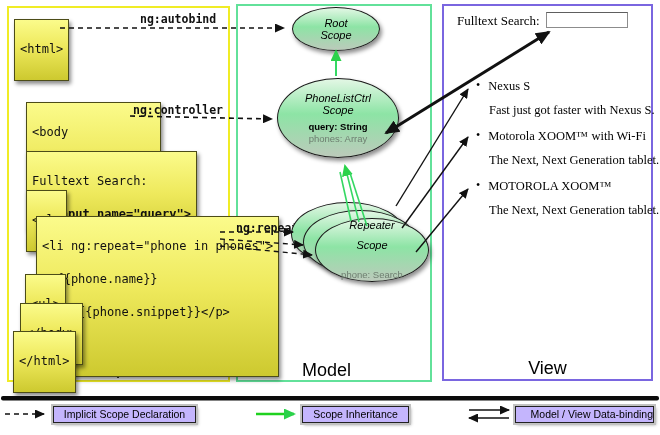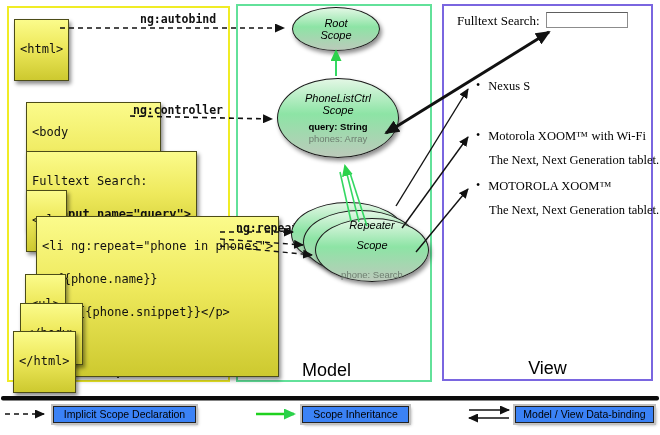--- a/index.html
+++ b/index.html
@@ -79,28 +79,28 @@
   }
   .v-item-title { position:absolute; display:flex; gap:8px; font-size:12.5px; }
   .v-item-title .blt { font-size:12px; line-height:13px; }
   .v-item-desc  { position:absolute; font-size:12.5px; }
   .it1-t { left:476px; top:79px; }  .it1-d { left:489px; top:103px; }
   .it2-t { left:476px; top:129px; } .it2-d { left:489px; top:153px; }
   .it3-t { left:476px; top:179px; } .it3-d { left:489px; top:203px; }
 
   
   .legend-box {
-    position:absolute; height:17px; background:#3b82f6;
+    position:absolute; height:17px; background:#c4b5fd;
     border:1px solid #222;
     box-shadow:0 0 0 2px #c2c2c2, 2px 2px 3px rgba(0,0,0,0.35);
     font-size:10.5px; line-height:15px; text-align:center; color:#000;
   }
   .lg1 { left:53px;  top:406px; width:143px; }
   .lg2 { left:302px; top:406px; width:107px; }
-  .lg3 { left:515px; top:406px; width:139px; }
+  .lg3 { left:515px; top:406px; width:139px;text-align:right; }
 
   
   #wires { position:absolute; left:0; top:0; width:660px; height:435px; pointer-events:none; z-index:40; }
 </style>
 </head>
 <body>
 
 <div id="stage">
 
   <div class="col col-template"></div>
@@ -168,20 +168,21 @@
     <div class="pr dim">phone: Search</div>
   </div>
 
   <div class="v-serif v-search-label">Fulltext Search:</div>
   <input class="v-search-input" type="text" value="" style="">
 
   <div class="v-serif v-item-title it1-t">
     <span class="blt">•</span>
     <span>Nexus S</span>
   </div>
+  <div class="v-serif v-item-desc it1-d">Fast just got faster with Nexus S.</div>
 
   <div class="v-serif v-item-title it2-t">
     <span class="blt">•</span>
     <span>Motorola XOOM™  with Wi-Fi</span>
   </div>
   <div class="v-serif v-item-desc it2-d">The Next, Next Generation tablet.</div>
 
   <div class="v-serif v-item-title it3-t">
     <span class="blt">•</span>
     <span>MOTOROLA XOOM™</span>

